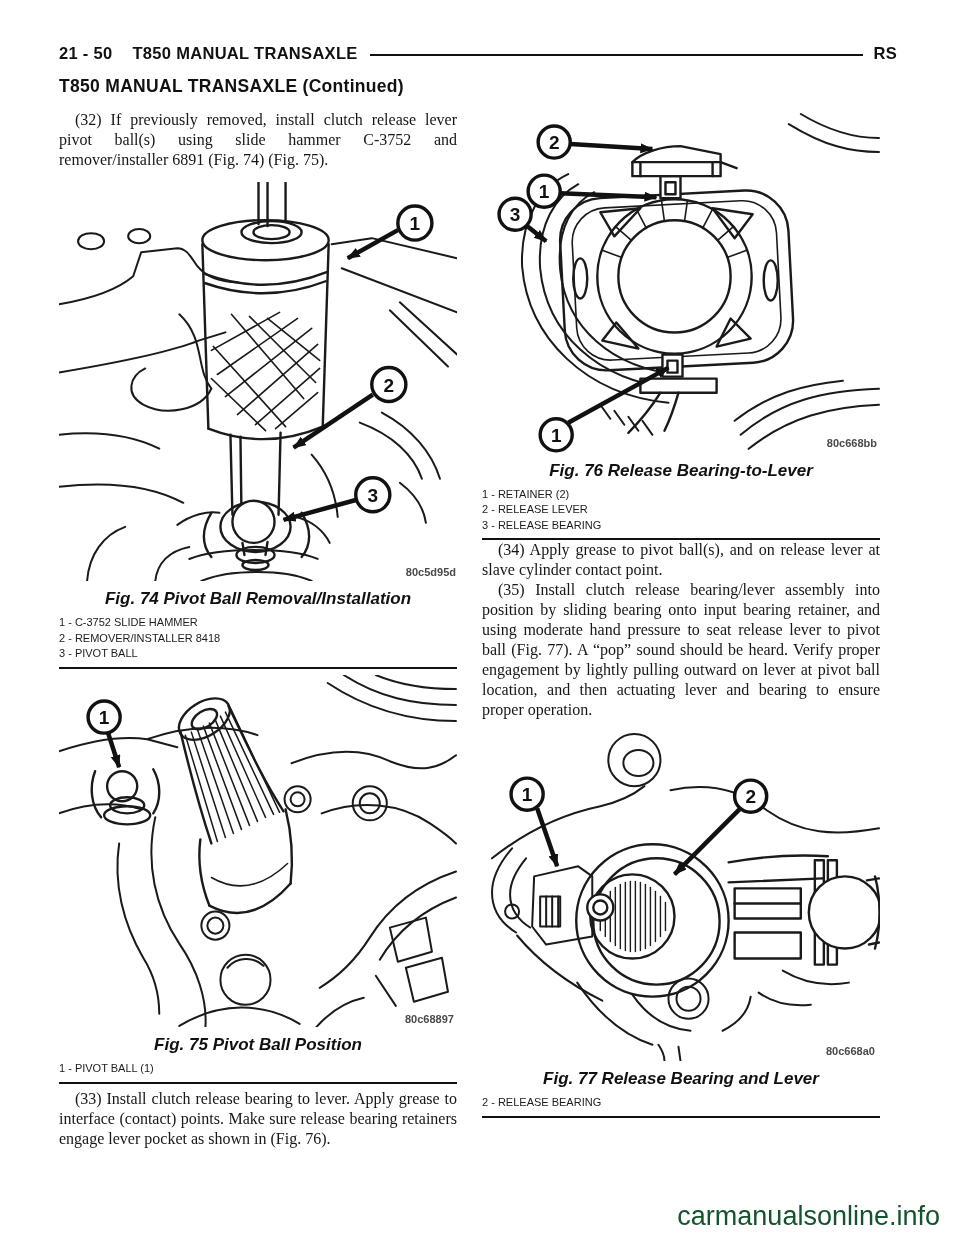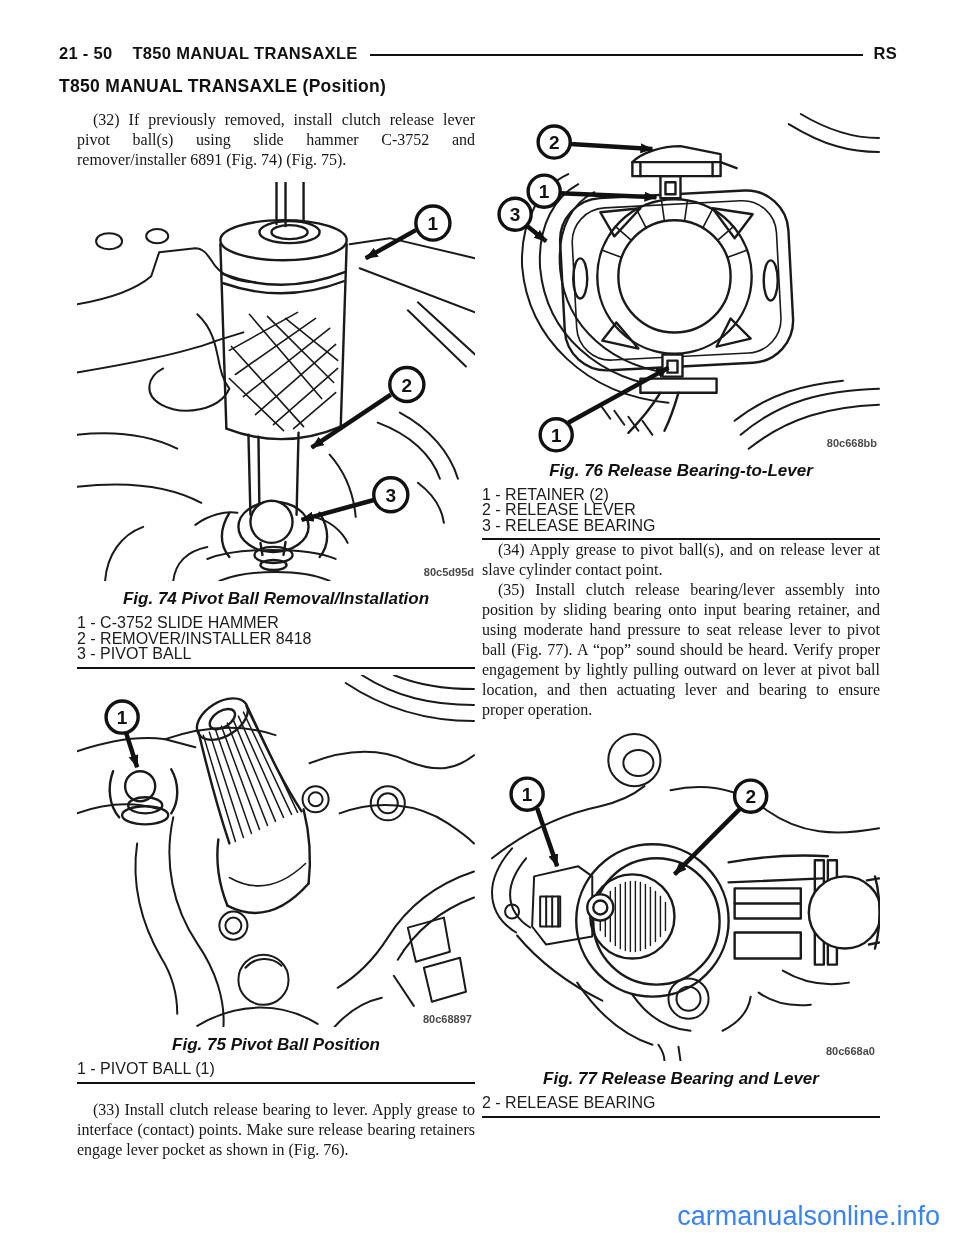--- a/index.html
+++ b/index.html
@@ -17,40 +17,40 @@
   }
   .hdr .pgnum { margin-right:20px; }
   .hdr .rule { flex:1; border-top:2.5px solid #111; margin:2px 10px 0 12px; }
   .section-title {
     position:absolute; top:76px; left:59px;
     font-family:"Liberation Sans", sans-serif; font-weight:bold; font-size:17.5px;
     letter-spacing:.3px; color:#111;
   }
   
   .col { position:absolute; width:398px; }
-  .col-left  { left:77px;  top:110px; }
+  .col-left  { left:59px;  top:110px; }
   .col-right { left:482px; top:112px; }
   .para {
     font-size:16px; line-height:20px; text-align:justify; text-indent:16px; color:#161616;
   }
   .fig { width:100%; }
   .fig svg { display:block; width:100%; height:auto; }
   .caption {
     font-family:"Liberation Sans", sans-serif; font-weight:bold; font-style:italic;
     font-size:17px; text-align:center; margin-top:8px; color:#111;
   }
   .legend { margin-top:6px; }
   .legend-item {
-    font-family:"Liberation Sans", sans-serif; font-size:16px; line-height:15.5px; color:#1c1c1c;
+    font-family:"Liberation Sans", sans-serif; font-size:11px; line-height:15.5px; color:#1c1c1c;
   }
   .legend-rule { border-top:2px solid #111; margin-top:5px; }
-  .mt6{margin-top:6px;} .mt10{margin-top:10px;} .mt12{margin-top:12px;} .mt14{} .mt16{margin-top:16px;}
+  .mt6{margin-top:6px;} .mt10{margin-top:10px;} .mt12{margin-top:12px;} .mt14{} .mt16{margin-top:5px;}
   .watermark {
     position:absolute; top:1201px; right:20px;
-    font-family:"Liberation Sans", sans-serif; font-size:27px; color:#3b82f6;
+    font-family:"Liberation Sans", sans-serif; font-size:27px; color:#14532d;
   }
   .code-text {
     font-family:"Liberation Sans", sans-serif; font-weight:bold; font-size:11px; fill:#4a4a4a;
   }
   .callout-num {
     font-family:"Liberation Sans", sans-serif; font-weight:bold; font-size:19px; fill:#111;
   }
 </style>
 </head>
 <body>
@@ -64,21 +64,21 @@
 </svg>
 
 <div class="page">
 
   <div class="hdr">
     <span class="pgnum">21 - 50</span>
     <span>T850 MANUAL TRANSAXLE</span>
     <span class="rule"></span>
     <span>RS</span>
   </div>
-  <div class="section-title">T850 MANUAL TRANSAXLE (Position)</div>
+  <div class="section-title">T850 MANUAL TRANSAXLE (Continued)</div>
 
   <div class="col col-left">
 
     <p class="para">(32) If previously removed, install clutch release lever pivot ball(s) using slide hammer C-3752 and remover/installer 6891 (Fig. 74) (Fig. 75).</p>
 
     <div class="fig mt12">
       <svg viewBox="0 0 397 398">
         <g fill="none" stroke="#1a1a1a" stroke-width="2" stroke-linecap="round" stroke-linejoin="round">
           <path d="M0 122 C35 116 60 106 74 94 L82 70 L118 66 C128 66 132 76 138 84 C148 96 162 100 178 100"></path>
           <ellipse cx="32" cy="59" rx="13" ry="8"></ellipse>

